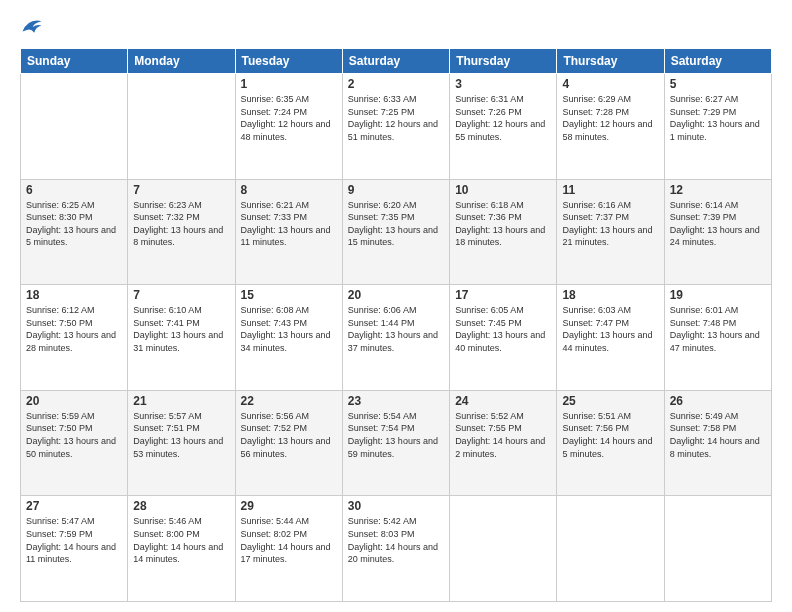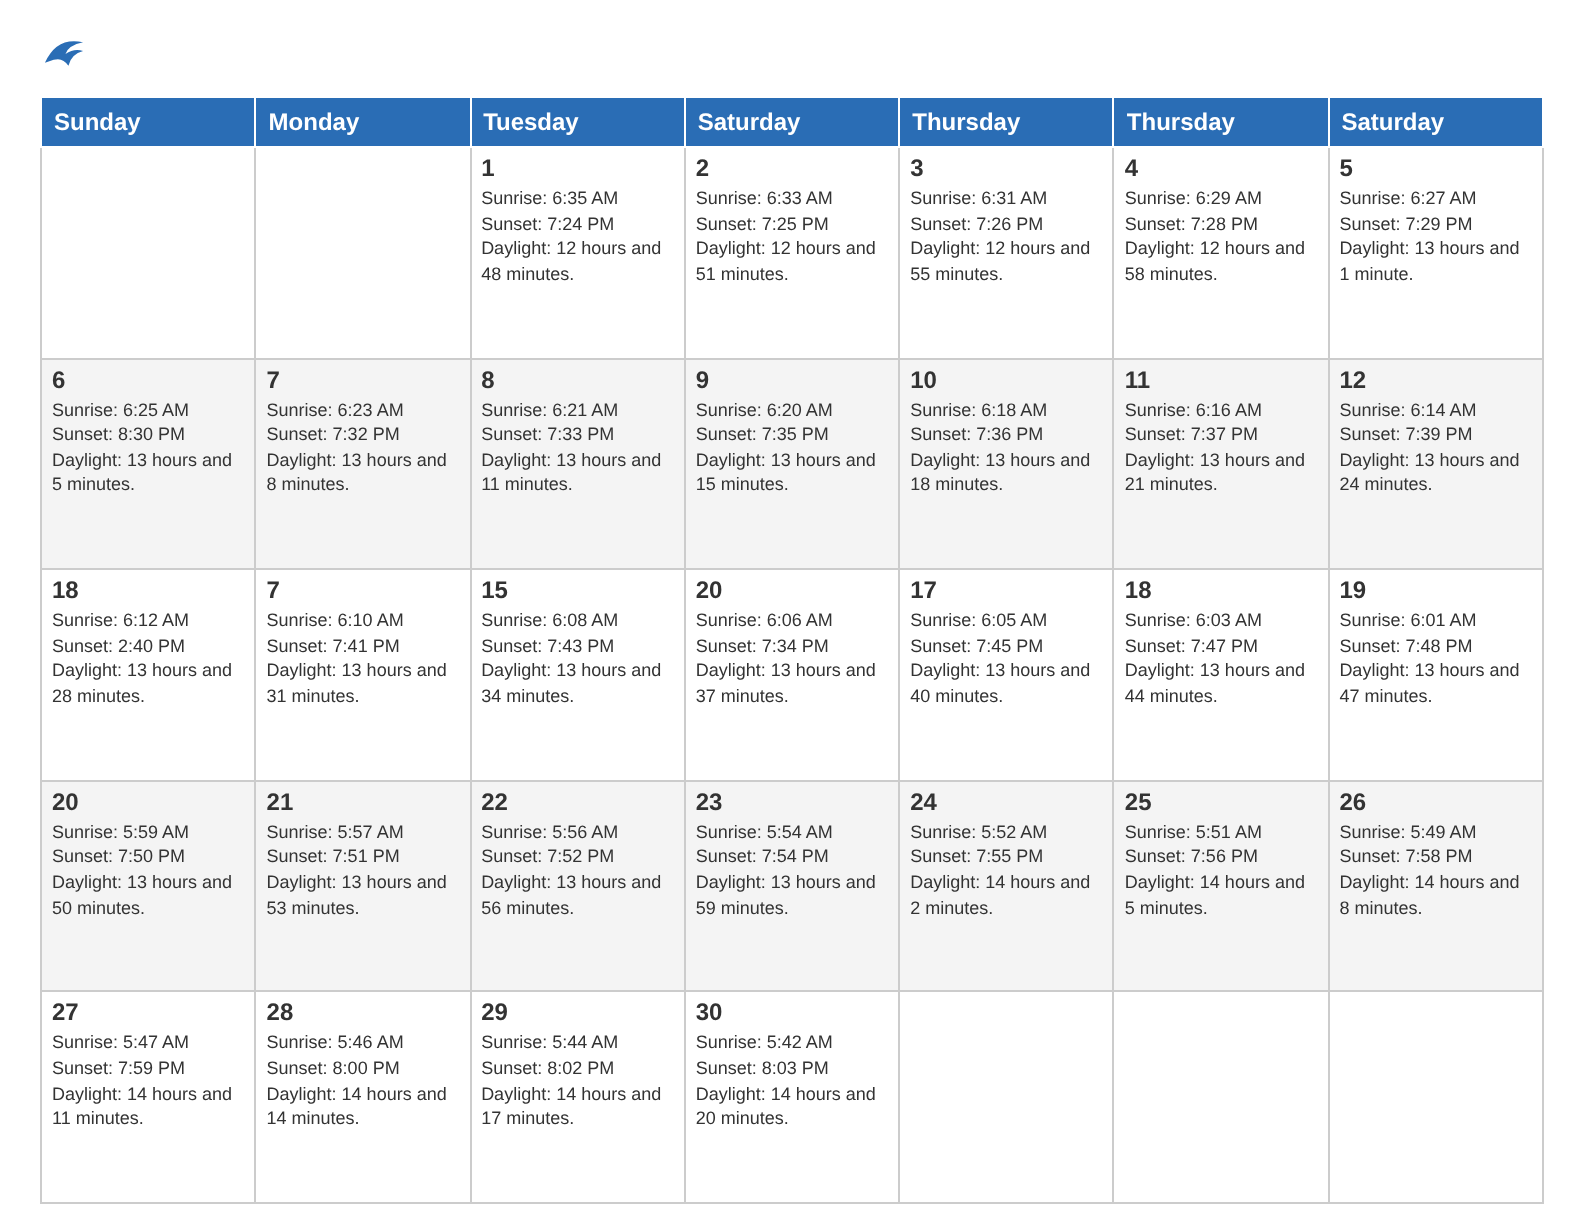--- a/index.html
+++ b/index.html
@@ -213,39 +213,39 @@
             <span class="day-number">12</span>
             <div class="day-info">Sunrise: 6:14 AM
 Sunset: 7:39 PM
 Daylight: 13 hours and 24 minutes.</div>
           </td>
         </tr>
         <tr>
           <td>
             <span class="day-number">18</span>
             <div class="day-info">Sunrise: 6:12 AM
-Sunset: 2:40 PM
+Sunset: 7:50 PM
 Daylight: 13 hours and 28 minutes.</div>
           </td>
           <td>
             <span class="day-number">7</span>
             <div class="day-info">Sunrise: 6:10 AM
 Sunset: 7:41 PM
 Daylight: 13 hours and 31 minutes.</div>
           </td>
           <td>
             <span class="day-number">15</span>
             <div class="day-info">Sunrise: 6:08 AM
 Sunset: 7:43 PM
 Daylight: 13 hours and 34 minutes.</div>
           </td>
           <td>
             <span class="day-number">20</span>
             <div class="day-info">Sunrise: 6:06 AM
-Sunset: 7:34 PM
+Sunset: 1:44 PM
 Daylight: 13 hours and 37 minutes.</div>
           </td>
           <td>
             <span class="day-number">17</span>
             <div class="day-info">Sunrise: 6:05 AM
 Sunset: 7:45 PM
 Daylight: 13 hours and 40 minutes.</div>
           </td>
           <td>
             <span class="day-number">18</span>

